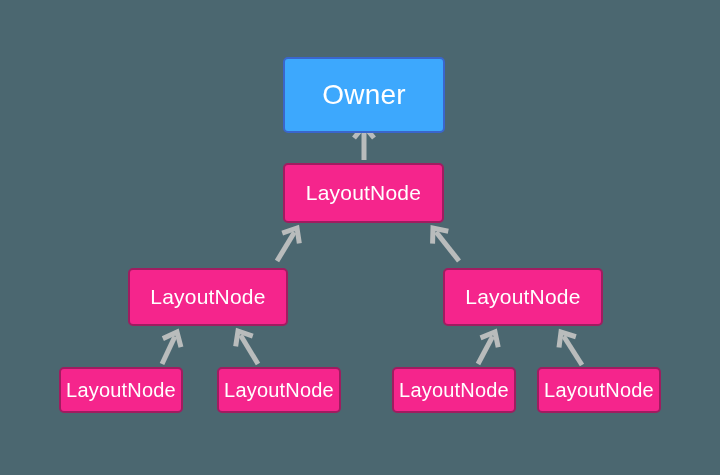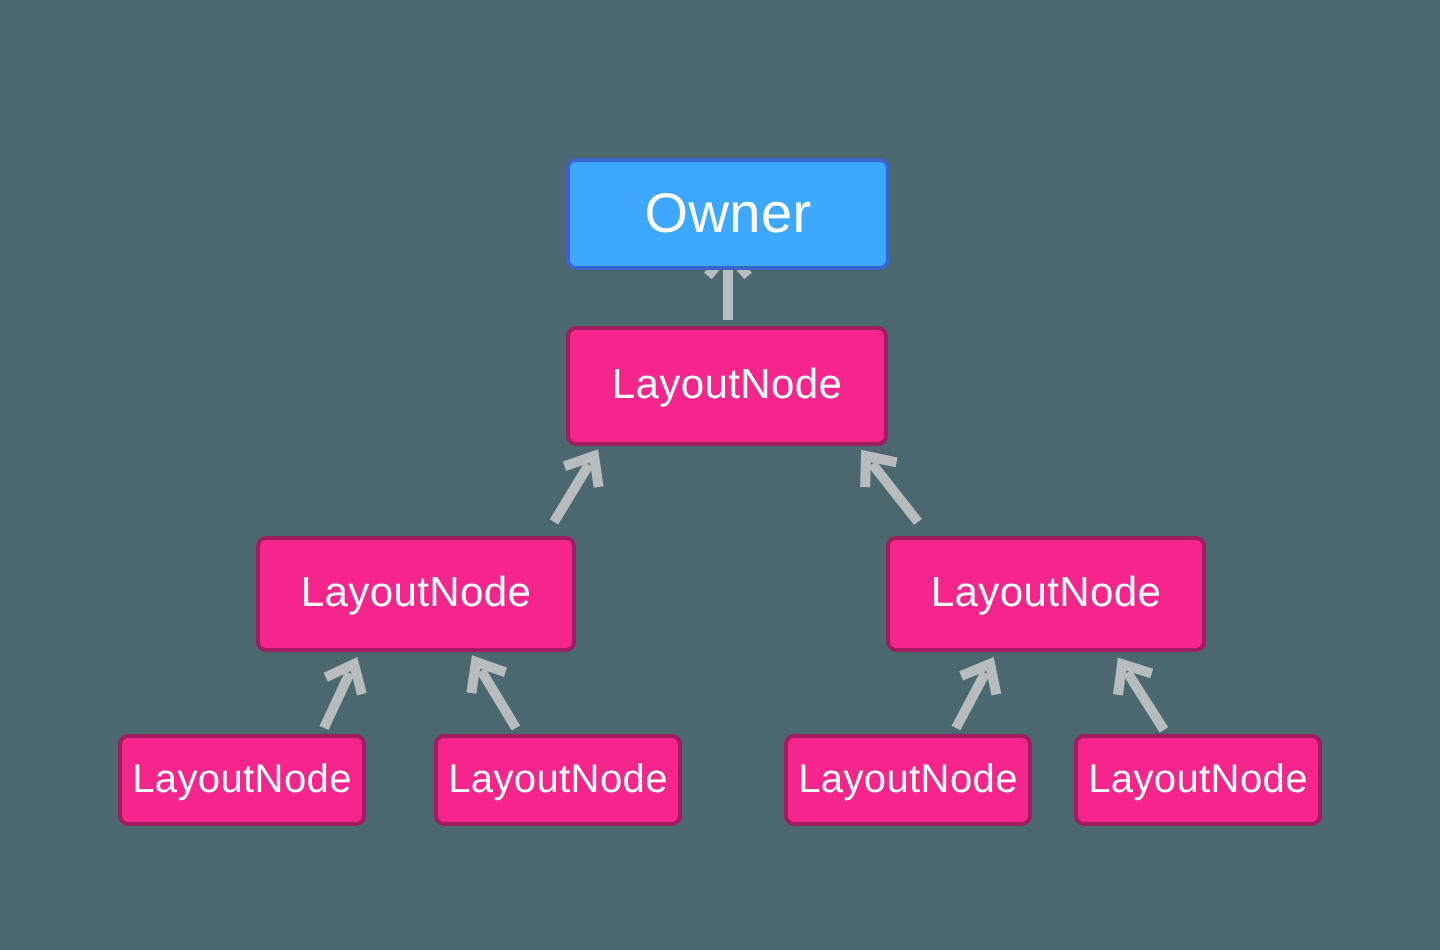--- a/index.html
+++ b/index.html
@@ -64,21 +64,21 @@
       <g>
         <line x1="478" y1="364" x2="492.65422387019123" y2="336.41557859728704" stroke="#B9BCBC" stroke-width="5" stroke-linecap="butt"></line>
         <path d="M 498.20129448303317 347.2889408931064 L 495 332 L 480.5389800938849 337.90583637387147" fill="none" stroke="#B9BCBC" stroke-width="5" stroke-linecap="butt" stroke-linejoin="miter"></path>
       </g>
       <g>
         <line x1="582" y1="365" x2="563.6843774609658" y2="336.21830743866053" stroke="#B9BCBC" stroke-width="5" stroke-linecap="butt"></line>
         <path d="M 575.879120783639 336.75518293085366 L 561 332 L 559.0058910289969 347.4926927747169" fill="none" stroke="#B9BCBC" stroke-width="5" stroke-linecap="butt" stroke-linejoin="miter"></path>
       </g>
     </svg>
   <div id="nodes">
-      <div class="node" style="left: 283px; top: 57px; width: 162px; height: 56px; background: rgb(61, 168, 253); border-color: rgb(58, 102, 204); font-size: 28px; color: rgb(255, 255, 255); margin-top: 22px;">Owner</div>
+      <div class="node" style="left: 283px; top: 57px; width: 162px; height: 76px; background: rgb(61, 168, 253); border-color: rgb(58, 102, 204); font-size: 28px; color: rgb(255, 255, 255);">Owner</div>
       <div class="node" style="left: 283px; top: 163px; width: 161px; height: 60px; background: rgb(245, 37, 140); border-color: rgb(160, 28, 96); font-size: 21px; color: rgb(255, 255, 255);">LayoutNode</div>
       <div class="node" style="left: 128px; top: 268px; width: 160px; height: 58px; background: rgb(245, 37, 140); border-color: rgb(160, 28, 96); font-size: 21px; color: rgb(255, 255, 255);">LayoutNode</div>
       <div class="node" style="left: 443px; top: 268px; width: 160px; height: 58px; background: rgb(245, 37, 140); border-color: rgb(160, 28, 96); font-size: 21px; color: rgb(255, 255, 255);">LayoutNode</div>
       <div class="node" style="left: 59px; top: 367px; width: 124px; height: 46px; background: rgb(245, 37, 140); border-color: rgb(160, 28, 96); font-size: 20px; color: rgb(255, 255, 255);">LayoutNode</div>
       <div class="node" style="left: 217px; top: 367px; width: 124px; height: 46px; background: rgb(245, 37, 140); border-color: rgb(160, 28, 96); font-size: 20px; color: rgb(255, 255, 255);">LayoutNode</div>
       <div class="node" style="left: 392px; top: 367px; width: 124px; height: 46px; background: rgb(245, 37, 140); border-color: rgb(160, 28, 96); font-size: 20px; color: rgb(255, 255, 255);">LayoutNode</div>
       <div class="node" style="left: 537px; top: 367px; width: 124px; height: 46px; background: rgb(245, 37, 140); border-color: rgb(160, 28, 96); font-size: 20px; color: rgb(255, 255, 255);">LayoutNode</div>
     </div>
 </div>
 

